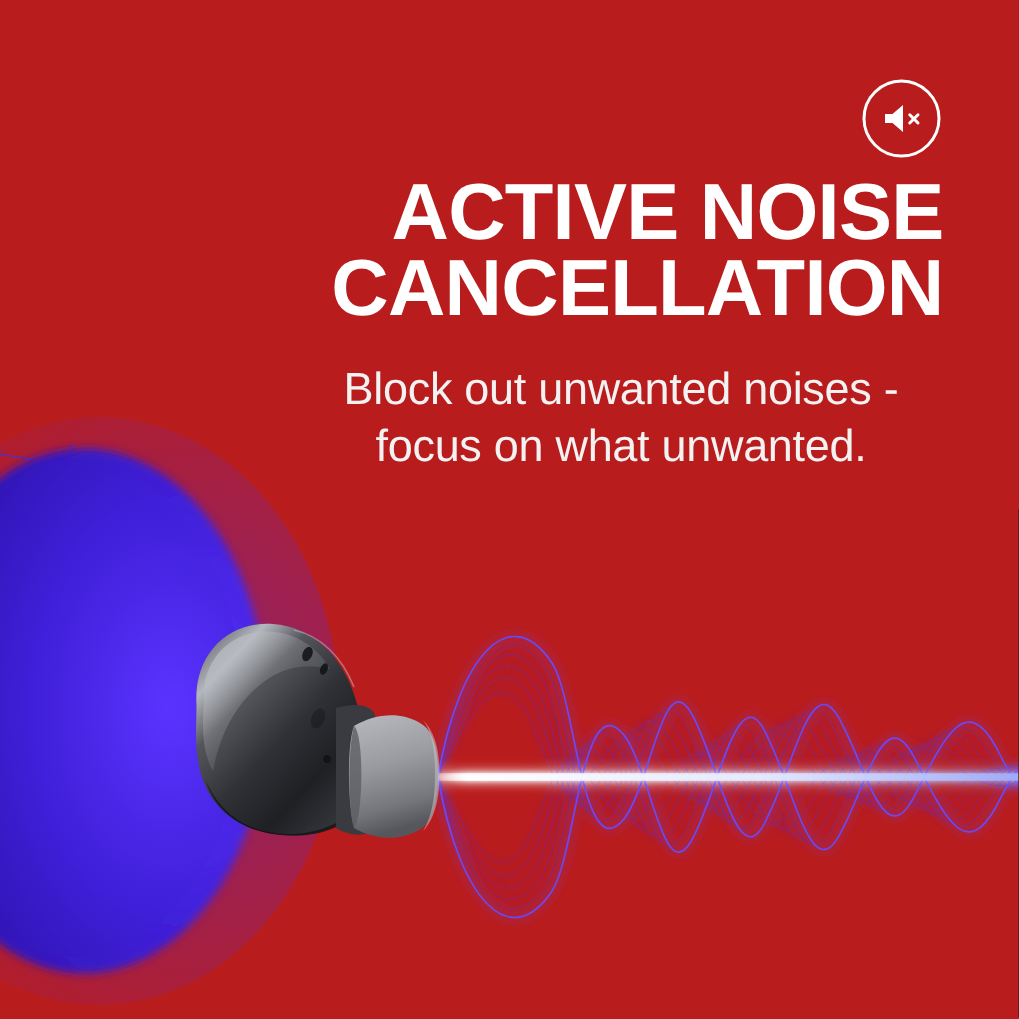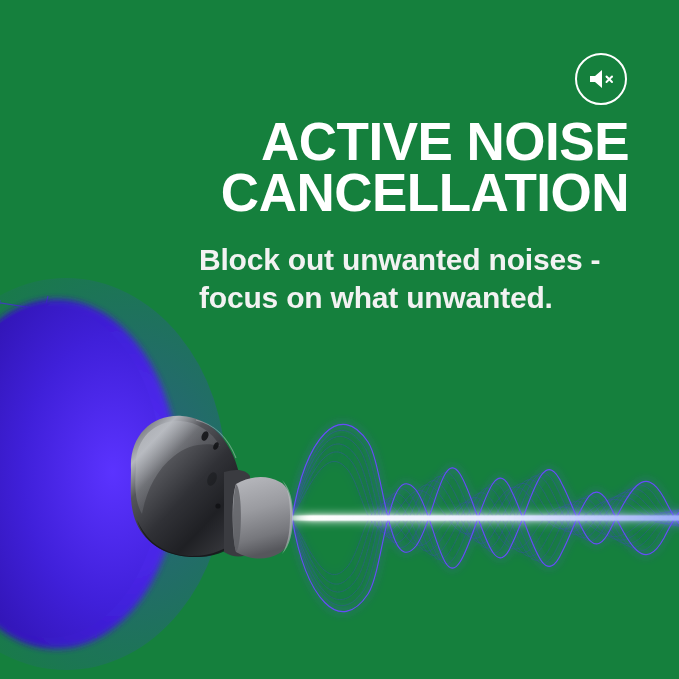--- a/index.html
+++ b/index.html
@@ -6,21 +6,21 @@
   html, body {
     margin: 0;
     padding: 0;
     background: #1e1e1e;
   }
   #stage {
     position: relative;
     width: 679px;
     height: 679px;
     overflow: hidden;
-    background: #15803d;
+    background: #b91c1c;
     font-family: "Liberation Sans", sans-serif;
     -webkit-font-smoothing: antialiased;
   }
 
   
   .art-layer {
     position: absolute;
     inset: 0;
     width: 679px;
     height: 679px;
@@ -44,25 +44,25 @@
     line-height: 0.97;
     letter-spacing: -0.5px;
     text-align: right;
     white-space: nowrap;
   }
   .headline .hl-line { display: block; }
   .subhead {
     margin: 22px 0 0 0;
     color: #f2f2f2;
     font-family: "Liberation Sans", sans-serif;
-    font-weight: 700;
+    font-weight: 400;
     font-size: 30px;
     line-height: 1.28;
     letter-spacing: -0.2px;
-    text-align: left;
+    text-align: center;
   }
   .subhead .sh-line { display: block; }
 
   
   .mute-badge {
     position: absolute;
     left: 575px;
     top: 53px;
     width: 52px;
     height: 52px;

